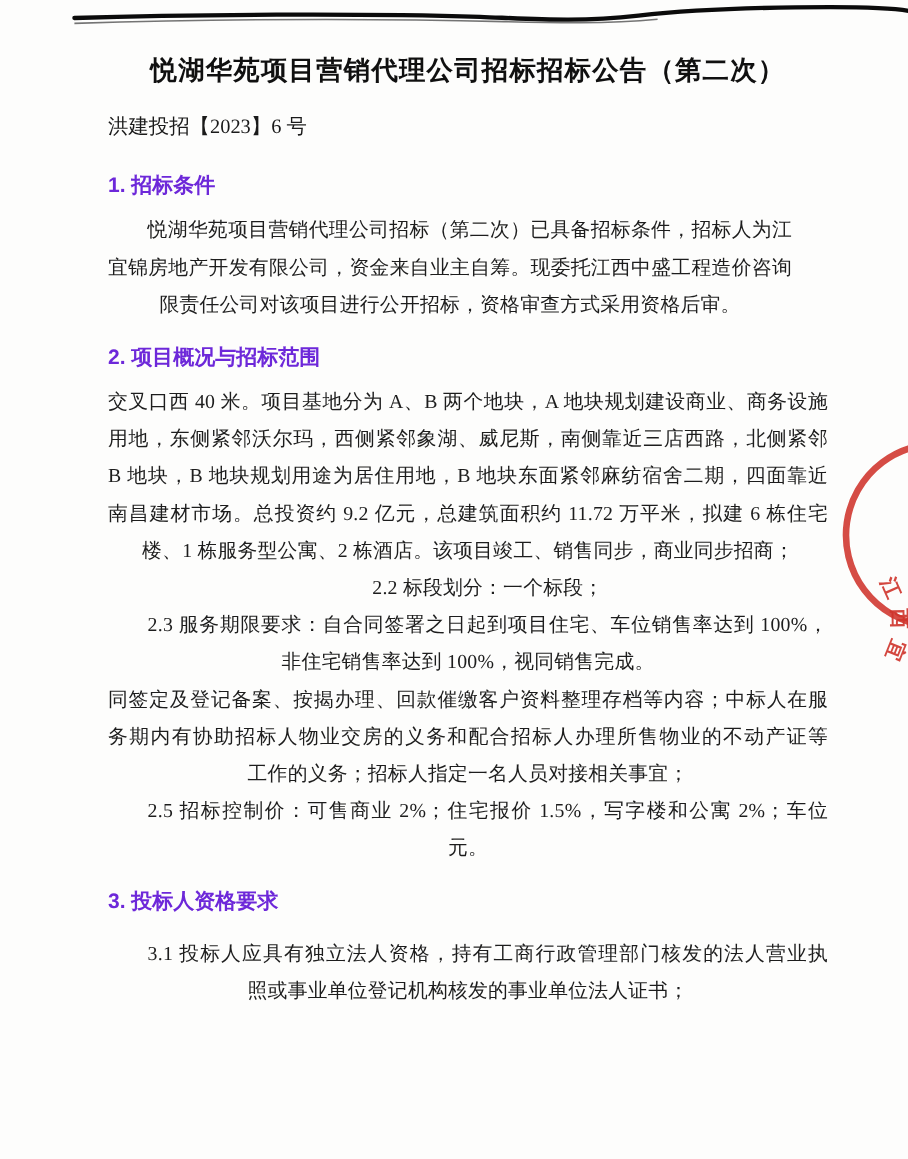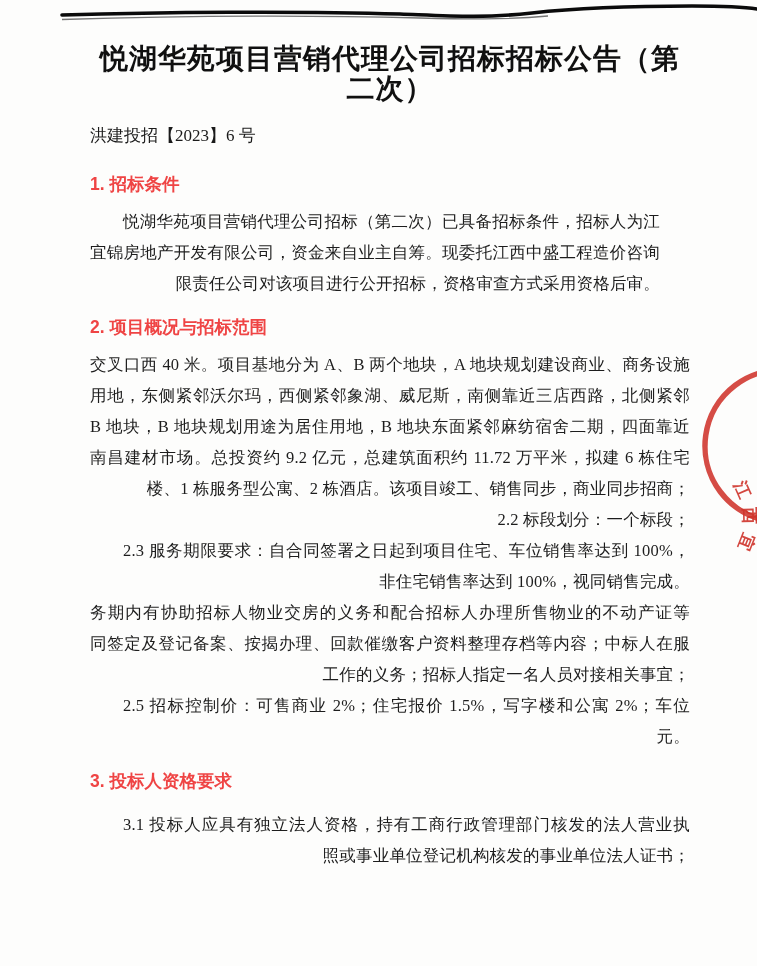--- a/index.html
+++ b/index.html
@@ -7,36 +7,36 @@
     width:757px;height:966px;overflow:hidden;position:relative;
     background:#ffffff;color:#1d1d1d;
     font-family:"Liberation Serif","DejaVu Serif",serif;
   }
   .page{
     position:absolute;inset:0;background:#fdfdfc;
     padding:0 67px 0 90px;box-sizing:border-box;
   }
   .scan-edge{position:absolute;top:0;left:0;pointer-events:none}
   .title{
-    margin:44px 0 0 0;font-size:28px;line-height:30px;font-weight:700;
+    margin:44px 0 0 0;font-size:22px;line-height:30px;font-weight:700;
     text-align:center;letter-spacing:1px;color:#101010;
   }
   .docnum{margin-top:20px;font-size:17px;line-height:24px;text-align:left;color:#1a1a1a}
   .h{
     font-family:"Liberation Sans","DejaVu Sans",sans-serif;
-    font-weight:700;font-size:17.5px;line-height:24px;margin:0;color:#ef4444;
+    font-weight:700;font-size:17.5px;line-height:24px;margin:0;color:#6d28d9;
   }
   .h1m{margin-top:24px}
   .h2m{margin-top:16px}
   .h3m{margin-top:17px}
   .para{margin-top:10px}
   .para3{margin-top:16px}
   .ln{
     font-size:16.5px;line-height:31px;height:31px;overflow:hidden;
-    text-align:right;letter-spacing:0.2px;
+    text-align:center;letter-spacing:0.2px;
   }
   .j{text-align:justify;text-align-last:justify}
   .ind{text-indent:2em}
   .narrow .ln{padding-right:30px}
   .stamp{position:absolute;top:336px;left:671px;width:220px;height:220px;pointer-events:none}
   .stamp svg{transform:rotate(8deg);transform-origin:110px 110px}
   .seal-text{
     font-family:"Liberation Sans","DejaVu Sans",sans-serif;
     font-size:17px;font-weight:700;letter-spacing:7.5px;
   }
@@ -64,22 +64,22 @@
   <h2 class="h h2m">2. 项目概况与招标范围</h2>
   <div class="para">
     <div class="ln j">交叉口西 40 米。项目基地分为 A、B 两个地块，A 地块规划建设商业、商务设施</div>
     <div class="ln j">用地，东侧紧邻沃尔玛，西侧紧邻象湖、威尼斯，南侧靠近三店西路，北侧紧邻</div>
     <div class="ln j">B 地块，B 地块规划用途为居住用地，B 地块东面紧邻麻纺宿舍二期，四面靠近</div>
     <div class="ln j">南昌建材市场。总投资约 9.2 亿元，总建筑面积约 11.72 万平米，拟建 6 栋住宅</div>
     <div class="ln">楼、1 栋服务型公寓、2 栋酒店。该项目竣工、销售同步，商业同步招商；</div>
     <div class="ln ind">2.2 标段划分：一个标段；</div>
     <div class="ln j ind">2.3 服务期限要求：自合同签署之日起到项目住宅、车位销售率达到 100%，</div>
     <div class="ln">非住宅销售率达到 100%，视同销售完成。</div>
+    <div class="ln j">同签定及登记备案、按揭办理、回款催缴客户资料整理存档等内容；中标人在服</div>
     <div class="ln j">务期内有协助招标人物业交房的义务和配合招标人办理所售物业的不动产证等</div>
-    <div class="ln j">同签定及登记备案、按揭办理、回款催缴客户资料整理存档等内容；中标人在服</div>
     <div class="ln">工作的义务；招标人指定一名人员对接相关事宜；</div>
     <div class="ln j ind">2.5 招标控制价：可售商业 2%；住宅报价 1.5%，写字楼和公寓 2%；车位 1500</div>
     <div class="ln">元。</div>
   </div>
 
   <h2 class="h h3m">3. 投标人资格要求</h2>
   <div class="para3">
     <div class="ln j ind">3.1 投标人应具有独立法人资格，持有工商行政管理部门核发的法人营业执</div>
     <div class="ln">照或事业单位登记机构核发的事业单位法人证书；</div>
   </div>

